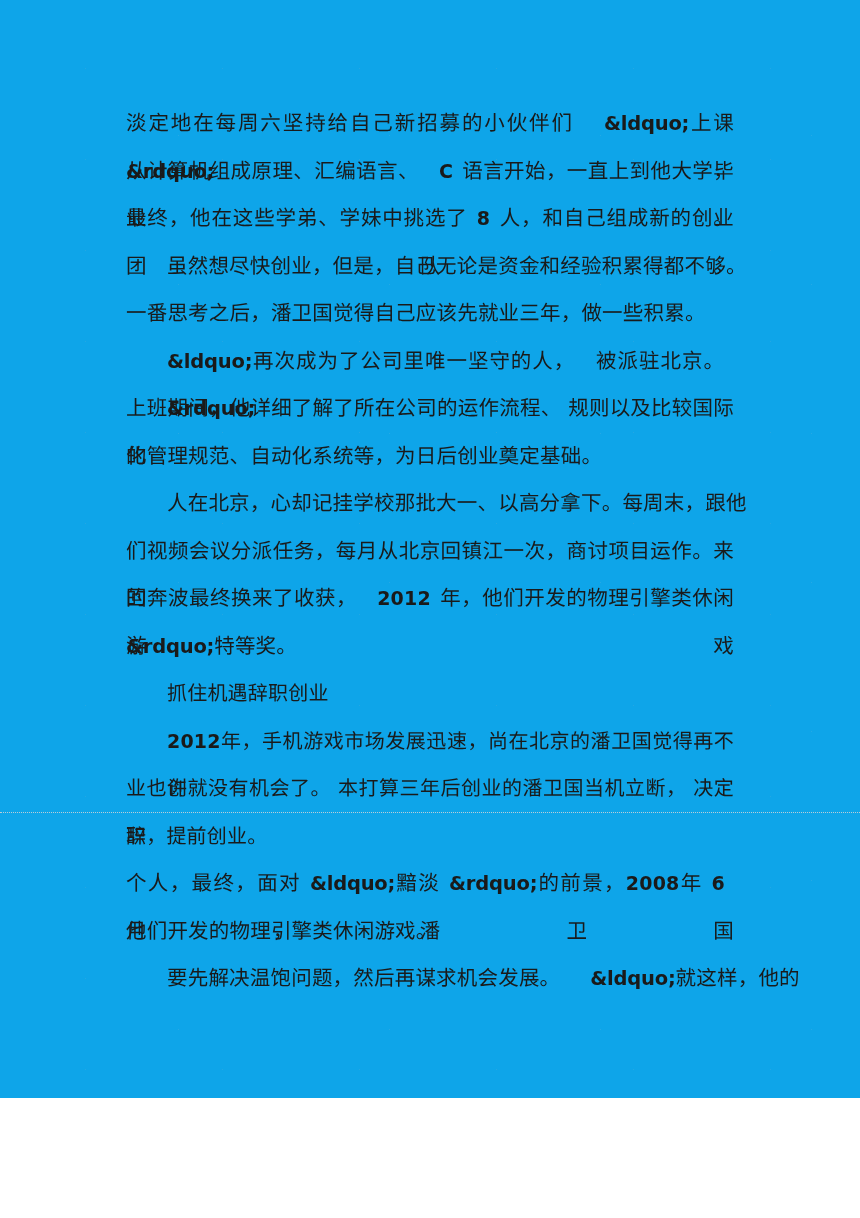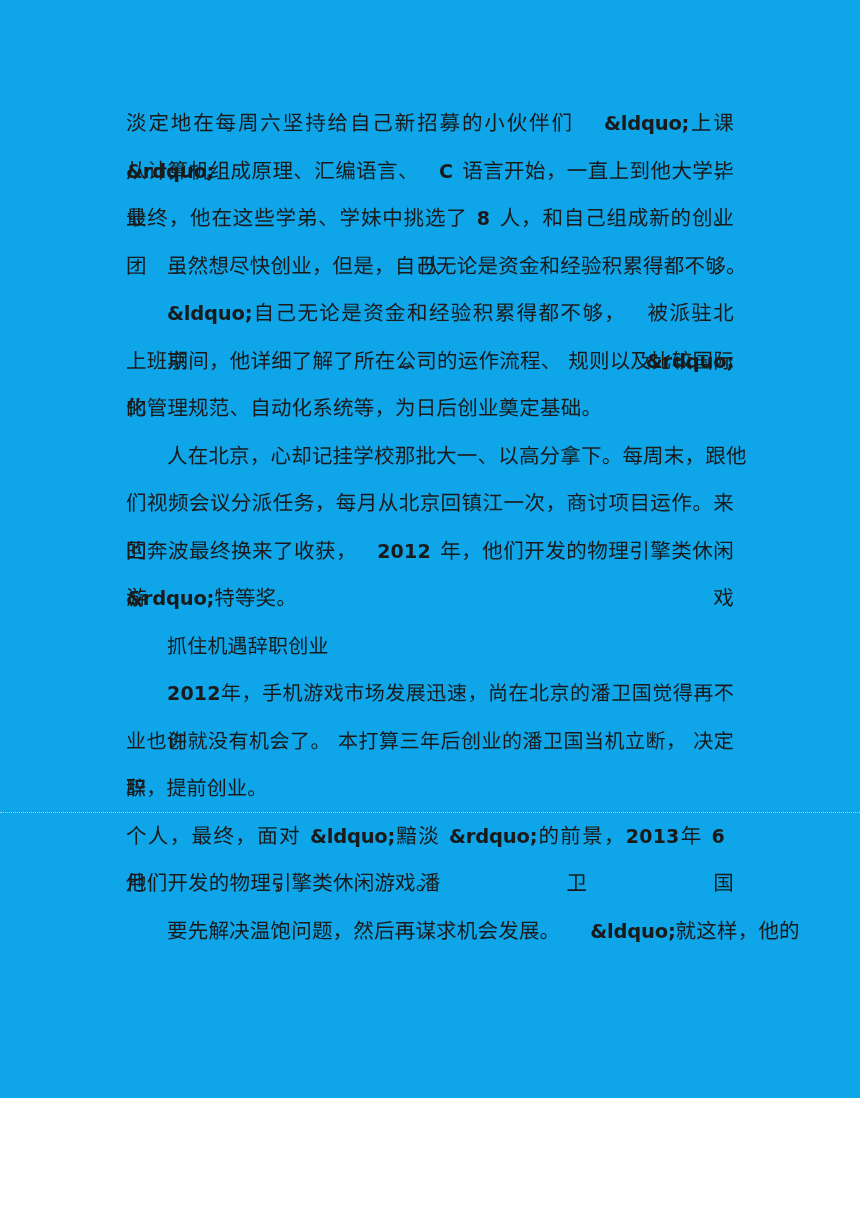--- a/index.html
+++ b/index.html
@@ -122,24 +122,27 @@
     <div class="line song">
       <span class="just">
         <span>最终，他在这些学弟、学妹中挑选了</span><span class="sp"></span><span class="lat">8</span><span class="sp"></span><span>人，和自己组成新的创业团队。</span>
       </span>
     </div>
 
     <div class="line song ind">
       <span>虽然想尽快创业，但是，自己无论是资金和经验积累得都不够。</span>
     </div>
 
-
-    <div class="line song ind">
-      <span class="just">
-        <span class="ent">&amp;ldquo;</span><span>自己无论是资金和经验积累得都不够，</span><span class="sp-lg"></span><span>被派驻北京。</span><span class="sp"></span><span class="ent">&amp;rdquo;</span>
+    <div class="line song">
+      <span>一番思考之后，潘卫国觉得自己应该先就业三年，做一些积累。</span>
+    </div>
+
+    <div class="line song ind">
+      <span class="just">
+        <span class="ent">&amp;ldquo;</span><span>再次成为了公司里唯一坚守的人，</span><span class="sp-lg"></span><span>被派驻北京。</span><span class="sp"></span><span class="ent">&amp;rdquo;</span>
       </span>
     </div>
 
     <div class="line song">
       <span class="just"><span>上班期间，他详细了解了所在公司的运作流程、 规则以及比较国际化</span></span>
     </div>
 
     <div class="line song">
       <span>的管理规范、自动化系统等，为日后创业奠定基础。</span>
     </div>
@@ -178,21 +181,21 @@
     </div>
 
     <div class="line hei">
       <span>职，提前创业。</span>
     </div>
 
 
 
     <div class="line song">
       <span class="just">
-        <span>个人，最终，面对</span><span class="sp"></span><span class="ent">&amp;ldquo;</span><span>黯淡</span><span class="sp"></span><span class="ent">&amp;rdquo;</span><span>的前景，</span><span class="lat">2013</span><span>年</span><span class="sp"></span><span class="lat">6</span><span class="sp"></span><span>月，潘卫国</span>
+        <span>个人，最终，面对</span><span class="sp"></span><span class="ent">&amp;ldquo;</span><span>黯淡</span><span class="sp"></span><span class="ent">&amp;rdquo;</span><span>的前景，</span><span class="lat">2008</span><span>年</span><span class="sp"></span><span class="lat">6</span><span class="sp"></span><span>月，潘卫国</span>
       </span>
     </div>
 
     <div class="line song">
       <span>他们开发的物理引擎类休闲游戏。</span>
     </div>
 
     <div class="line song ind">
       <span>要先解决温饱问题，然后再谋求机会发展。</span><span class="sp-xl"></span><span class="ent">&amp;ldquo;</span><span>就这样，他的</span>
     </div>

